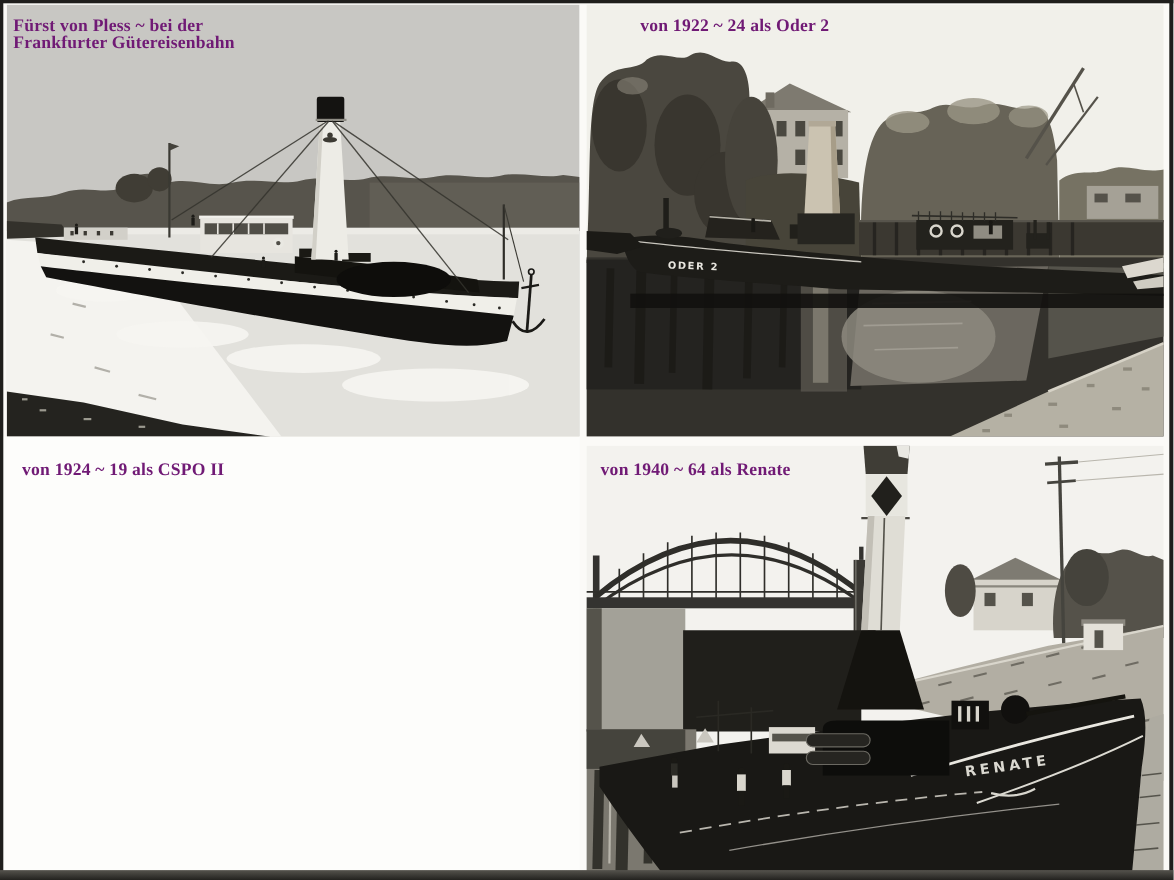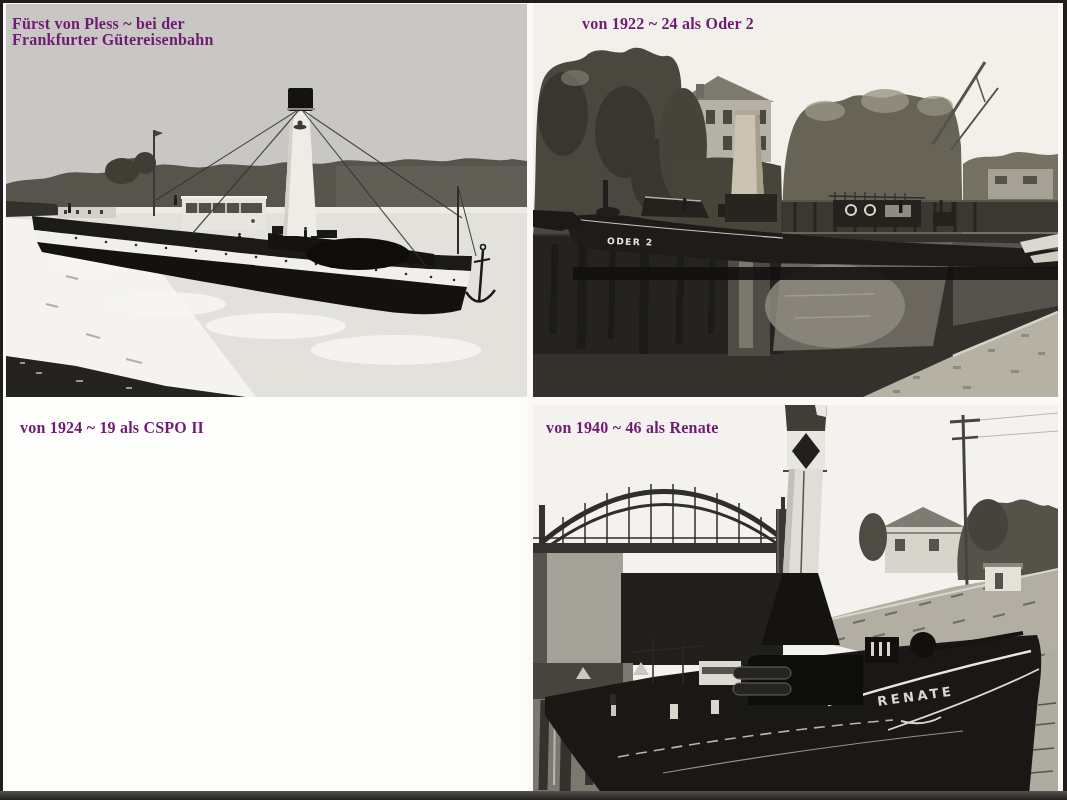--- a/index.html
+++ b/index.html
@@ -421,19 +421,19 @@
       </g>
     </svg>
   </div>
 
   <div class="caption cap-tl">
     <div>Fürst von Pless ~ bei der</div>
     <div>Frankfurter Gütereisenbahn</div>
   </div>
   <div class="caption cap-tr">von 1922 ~ 24 als Oder 2</div>
   <div class="caption cap-bl">von 1924 ~ 19 als CSPO II</div>
-  <div class="caption cap-br">von 1940 ~ 46 als Renate</div>
+  <div class="caption cap-br">von 1940 ~ 64 als Renate</div>
 
   <div class="frame-edge edge-top"></div>
   <div class="frame-edge edge-left"></div>
   <div class="frame-edge edge-right"></div>
   <div class="bottom-strip"></div>
 </div>
 
 </body></html>

